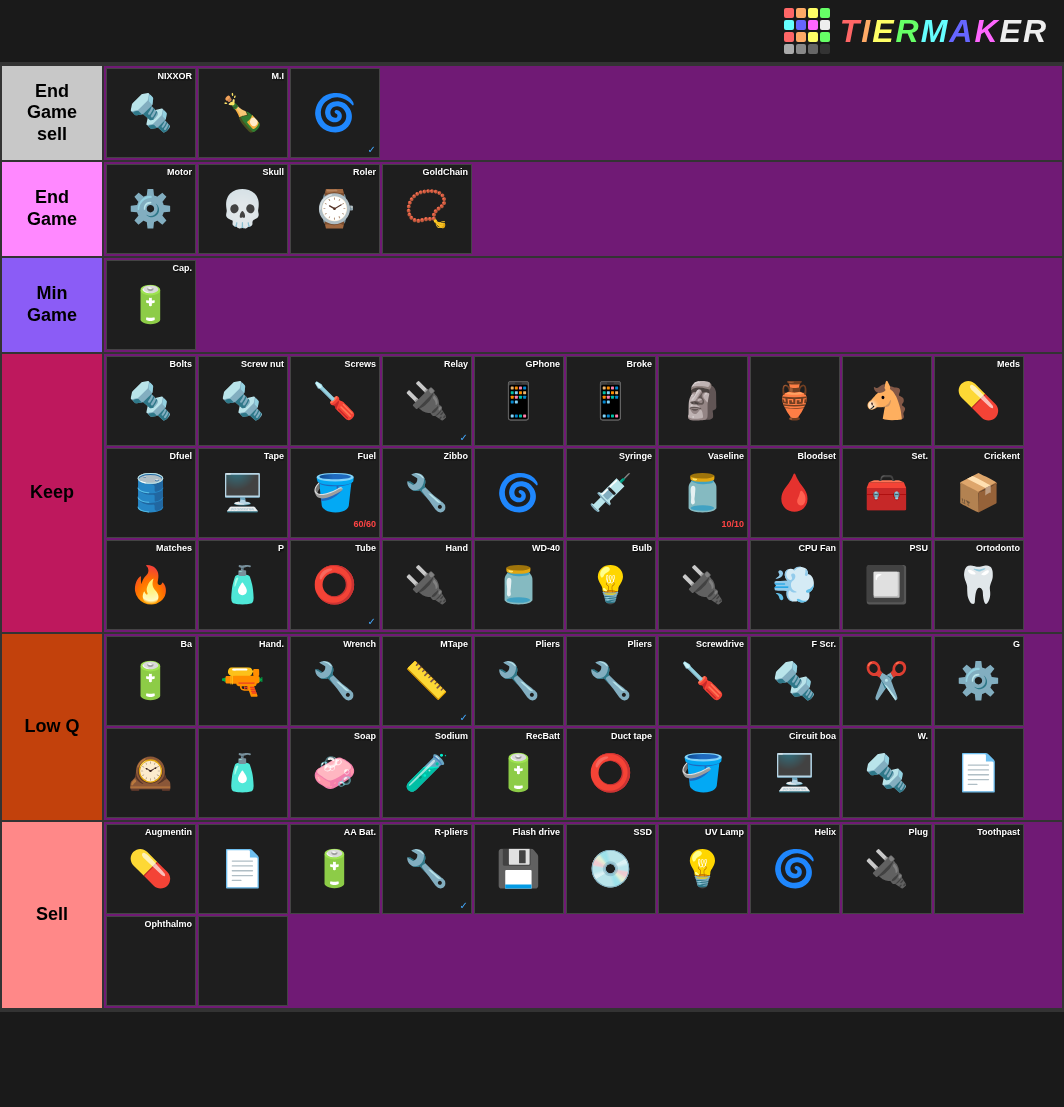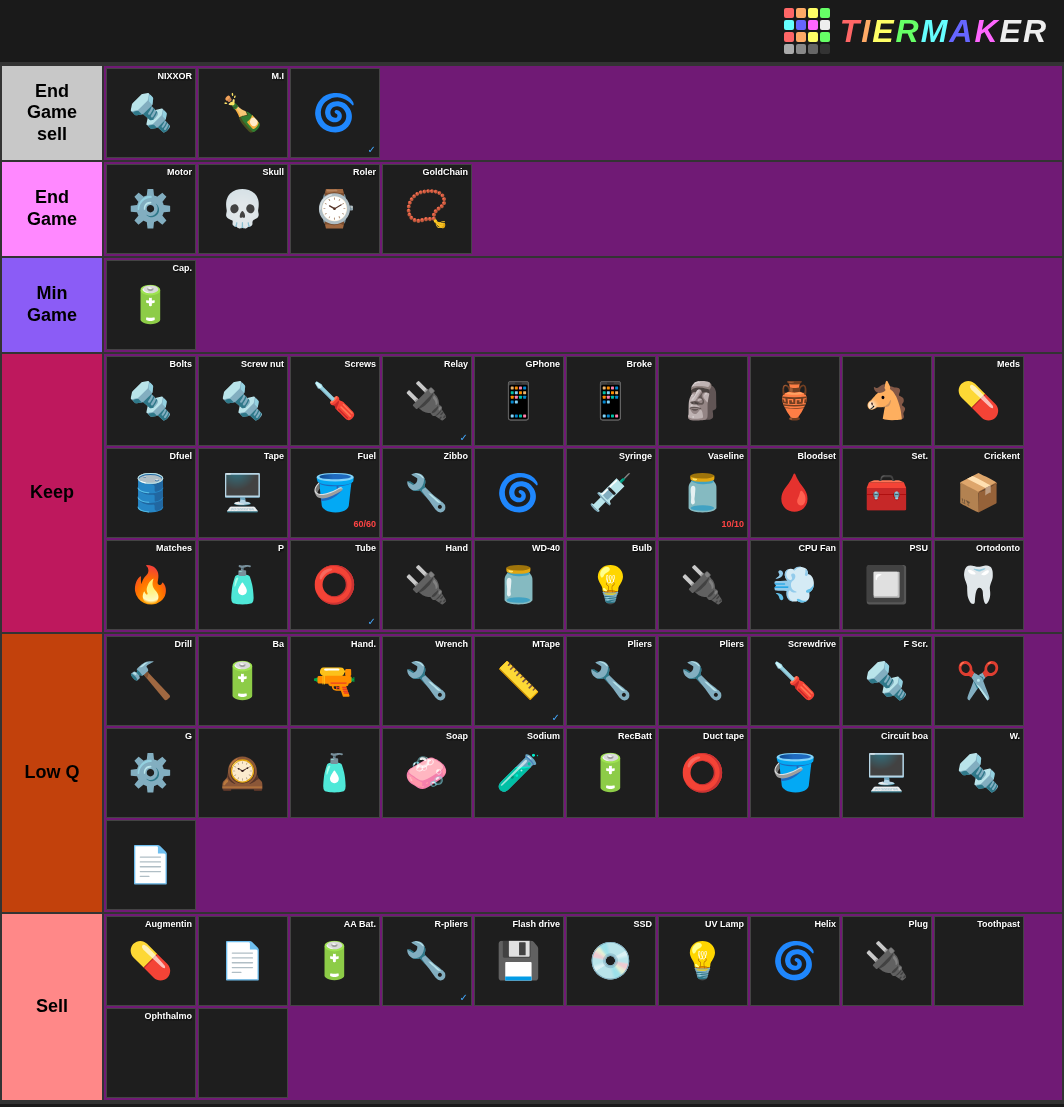--- a/index.html
+++ b/index.html
@@ -331,24 +331,20 @@
         <div class="item">
           <div class="item-label">Ortodonto</div>
           <div class="item-icon">🦷</div>
         </div>
       </div>
     </div>
     <div class="tier-row">
       <div class="tier-label" style="background: #c2410c; white-space: pre-line; text-align: right;">Low Q</div>
       <div class="tier-items">
         <div class="item">
-          <div class="item-label">Drill</div>
-          <div class="item-icon">🔨</div>
-        </div>
-        <div class="item">
           <div class="item-label">Ba</div>
           <div class="item-icon">🔋</div>
         </div>
         <div class="item">
           <div class="item-label">Hand.</div>
           <div class="item-icon">🔫</div>
         </div>
         <div class="item">
           <div class="item-label">Wrench</div>
           <div class="item-icon">🔧</div>

